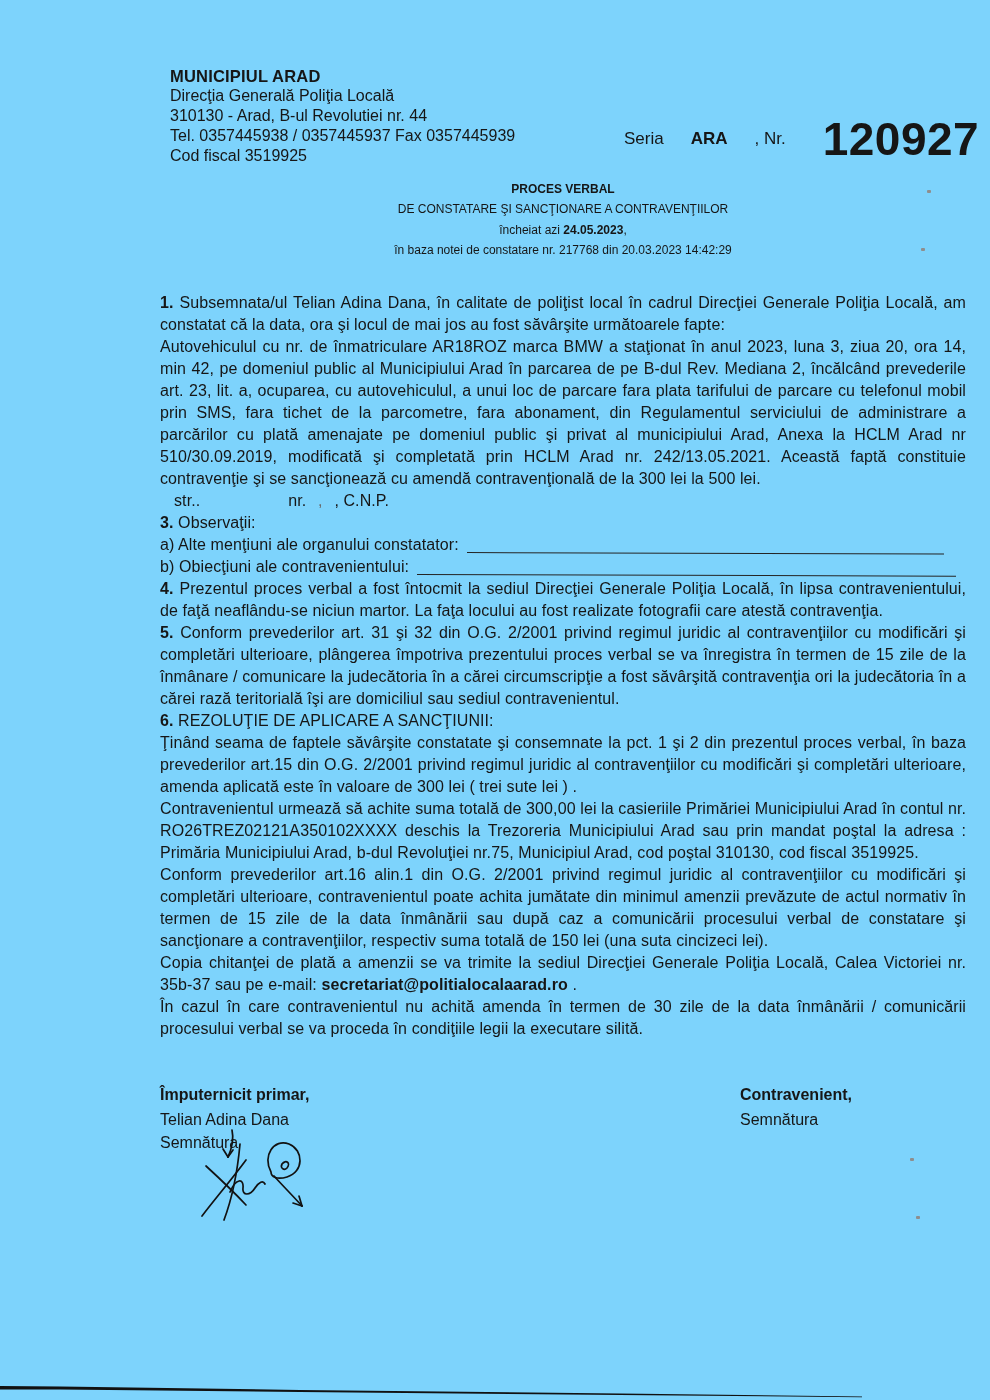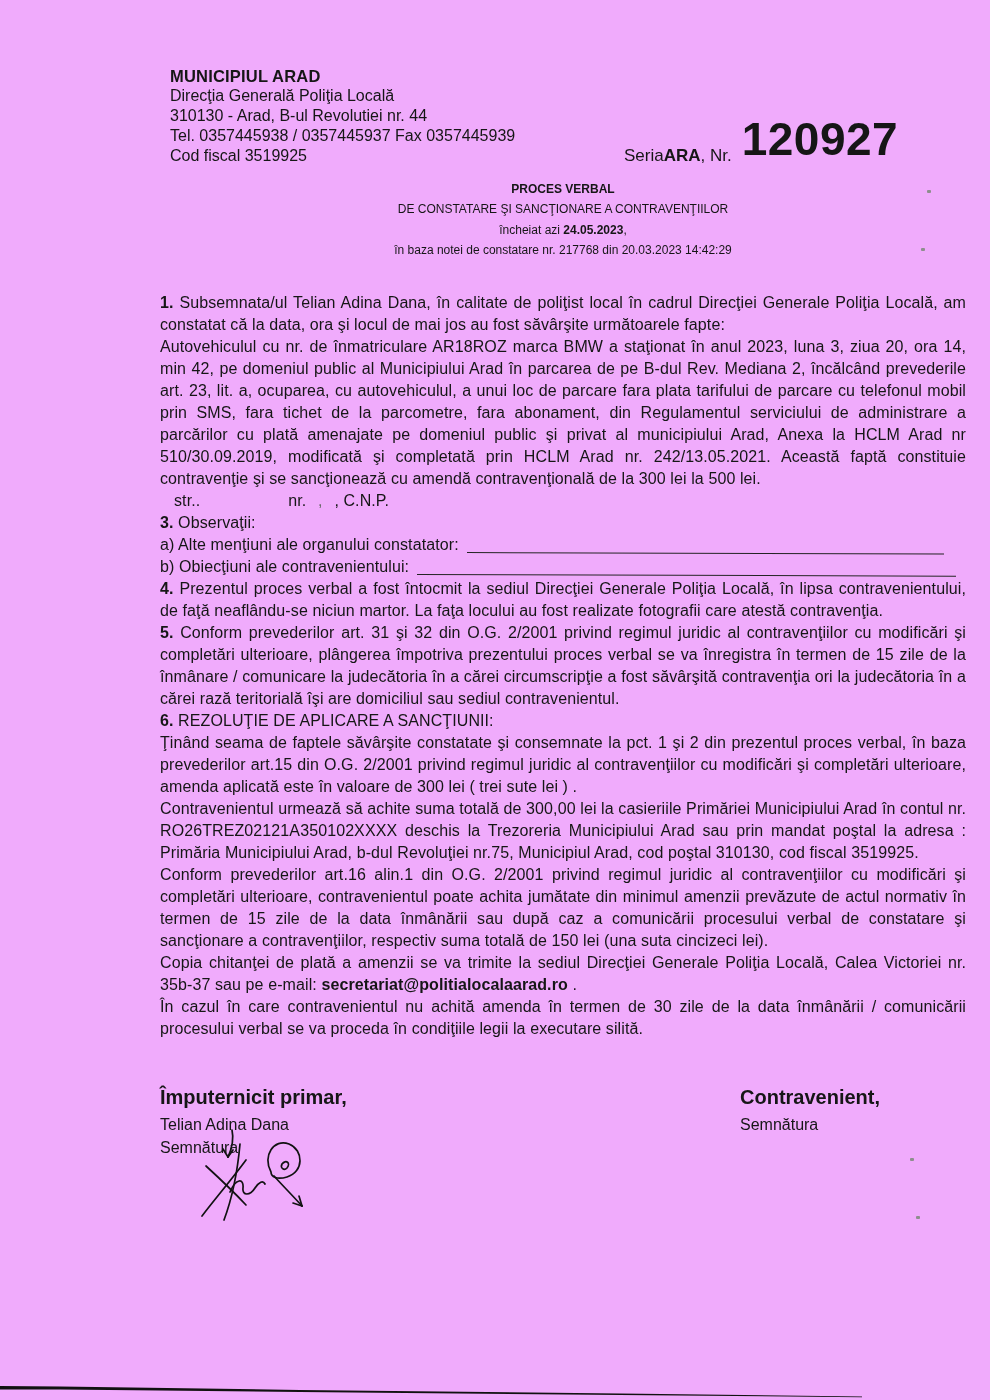--- a/index.html
+++ b/index.html
@@ -1,24 +1,24 @@
 <!DOCTYPE html>
 <html><head>
 <meta charset="utf-8">
 <style>
   html,body { margin:0; padding:0; }
   .page {
-    position:relative; width:990px; height:1400px; background:#f0abfc;
+    position:relative; width:990px; height:1400px; background:#7dd3fc;
     font-family:"Liberation Sans", sans-serif; color:#161616; overflow:hidden;
   }
   
   .letterhead { position:absolute; left:170px; top:66px; font-size:16px; line-height:20px; }
   .letterhead .org { font-weight:bold; font-size:16.5px; letter-spacing:0.2px; }
   
-  .seria { position:absolute; left:624px; top:112px; display:flex; align-items:flex-end; white-space:nowrap; font-size:17px; }
+  .seria { position:absolute; left:624px; top:112px; display:flex; align-items:center; white-space:nowrap; font-size:17px;gap:27px; }
   .seria .bold { font-weight:bold; }
   .bignum { font-size:46px; font-weight:bold; margin-left:10px; letter-spacing:0.5px; }
   
   .titleblock { position:absolute; left:160px; top:179px; width:806px; text-align:center; font-size:12px; line-height:20.4px; }
   .tbold { font-weight:bold; }
   
   .bodytext { position:absolute; left:160px; top:292px; width:806px; font-size:16px; line-height:22px; text-align:justify; letter-spacing:0.1px; }
   .bodytext p { margin:0; }
   .num { font-weight:bold; }
   .mtgap { margin-top:11px; }
@@ -28,21 +28,21 @@
   .addrline { text-align:left; padding-left:14px; }
   .addr-gap1 { display:inline-block; width:88px; }
   .addr-mark { display:inline-block; width:28px; text-align:center; color:#6a6a6a; }
   .obsline { display:flex; align-items:flex-end; }
   .obsline .lbl { white-space:nowrap; }
   .fill { flex:1; border-bottom:1.6px solid #242424; margin:0 0 3px 8px; transform:rotate(0.18deg); transform-origin:left bottom; }
   .fill-a { margin-right:22px; }
   .fill-b { margin-right:10px; }
   
   .sigrow { position:absolute; left:160px; top:1086px; width:806px; display:flex; justify-content:space-between; font-size:16px; }
-  .sig-col .sig-title { font-weight:bold; font-size:20px; margin-bottom:7px; }
+  .sig-col .sig-title { font-weight:bold; font-size:16px; margin-bottom:7px; }
   .sig-col .sig-name { margin-bottom:5px; }
   .sig-right { width:226px; }
   .sign-svg { position:absolute; left:186px; top:1126px; }
   
   .speck { position:absolute; background:#8e8e8e; width:4px; height:3px; border-radius:1px; }
   .bottombar { position:absolute; left:0; top:1381px; }
 </style>
 </head>
 <body>
 

